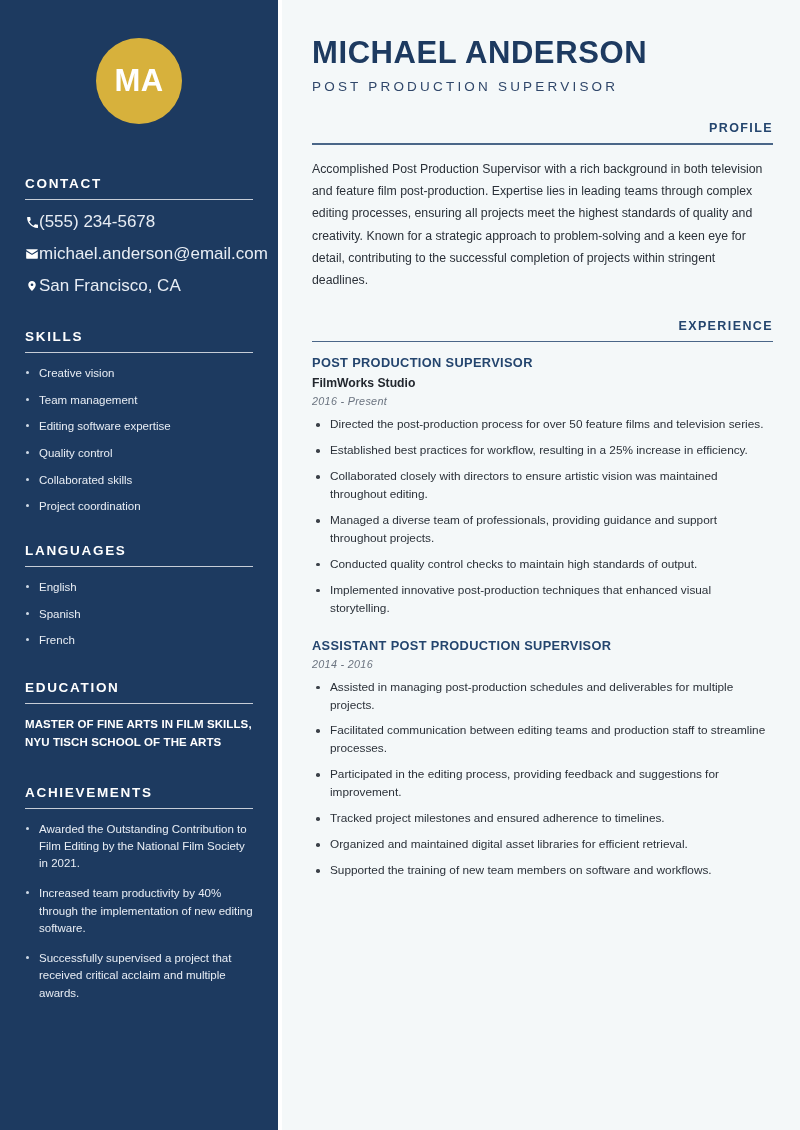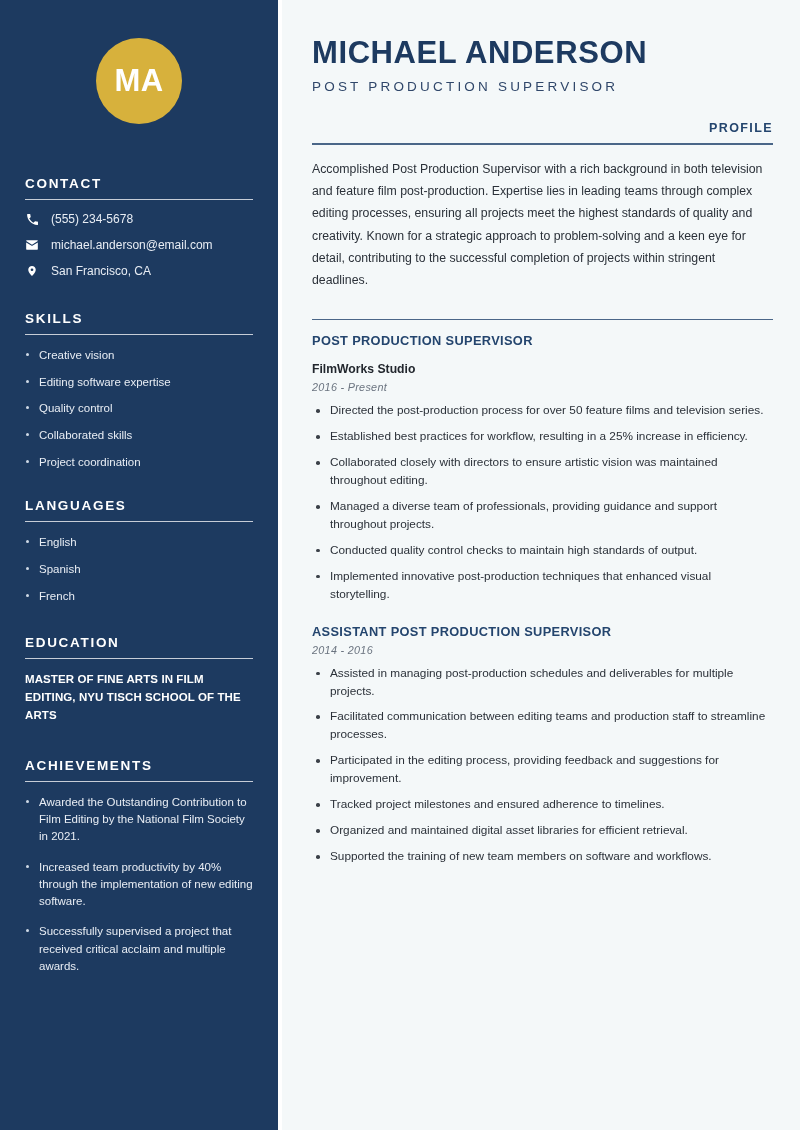--- a/index.html
+++ b/index.html
@@ -70,23 +70,22 @@
     margin-top: 8px;
     margin-bottom: 12px;
   }
 
   
   #contact-section { margin-top: 52px; }
 
   .contact-row {
     display: flex;
     align-items: center;
-    gap: 12px;
     margin-bottom: 12px;
-    font-size: 12px;
+    font-size: 17px;
     color: #e8edf4;
     text-align: center;
   }
   .contact-row:first-of-type { margin-top: 4px; }
 
   .c-icon {
     width: 14px;
     min-width: 14px;
     height: 14px;
     display: flex;
@@ -186,21 +185,21 @@
 
   .job-role {
     font-size: 12.8px;
     font-weight: bold;
     letter-spacing: 0.35px;
     color: #24456e;
     text-transform: uppercase;
   }
 
   .job-company {
-    margin-top: 14px;
+    margin-top: 6px;
     font-size: 12.2px;
     font-weight: bold;
     color: #22272e;
   }
 
   .job-dates {
     margin-top: 5px;
     font-size: 10.8px;
     font-style: italic;
     color: #6b7480;
@@ -273,41 +272,42 @@
         </span>
         <span>San Francisco, CA</span>
       </div>
     </section>
 
     <section class="side-section" id="skills-section">
       <div class="side-head">SKILLS</div>
       <div class="side-rule"></div>
       <ul class="side-list" id="skills-list">
         <li>Creative vision</li>
+        <li>Team management</li>
         <li>Editing software expertise</li>
         <li>Quality control</li>
         <li>Collaborated skills</li>
         <li>Project coordination</li>
       </ul>
     </section>
 
     <section class="side-section" id="languages-section">
       <div class="side-head">LANGUAGES</div>
       <div class="side-rule"></div>
       <ul class="side-list" id="languages-list">
         <li>English</li>
         <li>Spanish</li>
         <li>French</li>
       </ul>
     </section>
 
     <section class="side-section" id="education-section">
       <div class="side-head">EDUCATION</div>
       <div class="side-rule"></div>
-      <div class="edu-text">MASTER OF FINE ARTS IN FILM EDITING, NYU TISCH SCHOOL OF THE ARTS</div>
+      <div class="edu-text">MASTER OF FINE ARTS IN FILM SKILLS, NYU TISCH SCHOOL OF THE ARTS</div>
     </section>
 
     <section class="side-section" id="achievements-section">
       <div class="side-head">ACHIEVEMENTS</div>
       <div class="side-rule"></div>
       <ul class="side-list" id="achievements-list">
         <li>Awarded the Outstanding Contribution to Film Editing by the National Film Society in 2021.</li>
         <li>Increased team productivity by 40% through the implementation of new editing software.</li>
         <li>Successfully supervised a project that received critical acclaim and multiple awards.</li>
       </ul>
@@ -320,20 +320,21 @@
     <h1 class="name">MICHAEL ANDERSON</h1>
     <div class="job-title">POST PRODUCTION SUPERVISOR</div>
 
     <section class="main-section">
       <div class="main-head">PROFILE</div>
       <div class="main-rule"></div>
       <p class="profile-text">Accomplished Post Production Supervisor with a rich background in both television and feature film post-production. Expertise lies in leading teams through complex editing processes, ensuring all projects meet the highest standards of quality and creativity. Known for a strategic approach to problem-solving and a keen eye for detail, contributing to the successful completion of projects within stringent deadlines.</p>
     </section>
 
     <section class="main-section">
+      <div class="main-head">EXPERIENCE</div>
       <div class="main-rule"></div>
 
       <div class="job">
         <div class="job-role">POST PRODUCTION SUPERVISOR</div>
         <div class="job-company">FilmWorks Studio</div>
         <div class="job-dates">2016 - Present</div>
         <ul class="job-bullets">
           <li>Directed the post-production process for over 50 feature films and television series.</li>
           <li>Established best practices for workflow, resulting in a 25% increase in efficiency.</li>
           <li>Collaborated closely with directors to ensure artistic vision was maintained throughout editing.</li>

